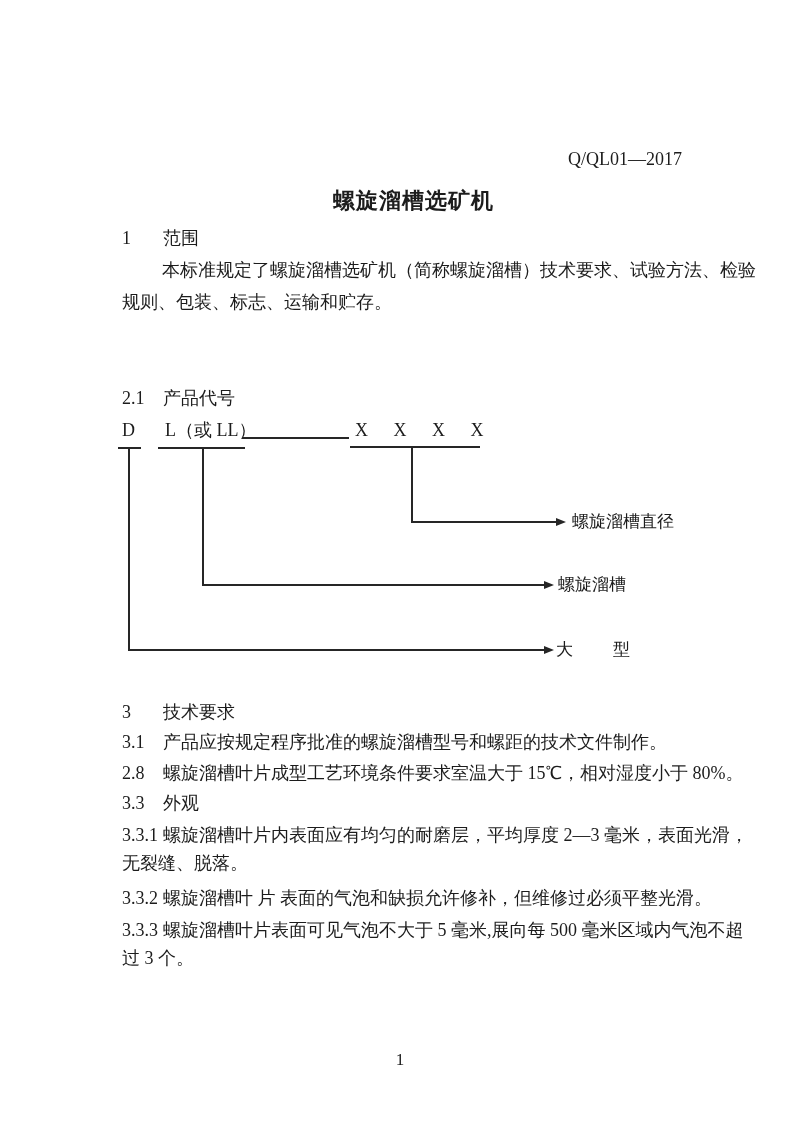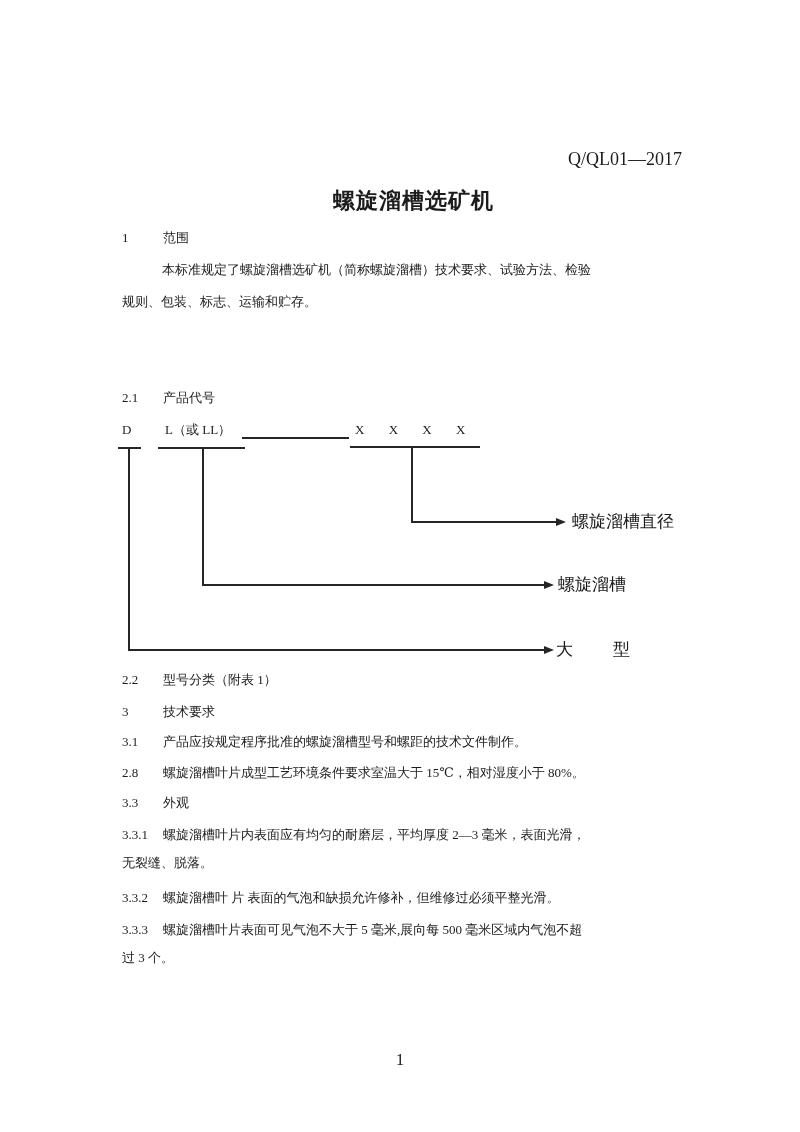--- a/index.html
+++ b/index.html
@@ -5,25 +5,25 @@
   html,body{margin:0;padding:0;background:#888;}
   .page{
     position:relative;
     width:800px;height:1132px;
     background:#ffffff;
     margin:0 auto;
     font-family:"Liberation Serif","DejaVu Serif",serif;
     color:#1c1c1c;
     overflow:hidden;
   }
-  .abs{position:absolute;white-space:nowrap;}
+  .abs{position:absolute;white-space:nowrap;font-family:Liberation Serif, serif;}
   .doc-code{top:148px;left:568px;font-size:18px;line-height:22px;}
   .doc-title{top:183px;left:122px;width:583px;text-align:center;
              font-size:22px;font-weight:700;letter-spacing:1px;line-height:36px;}
-  .line{left:122px;font-size:13px;line-height:24px;}
+  .line{left:122px;font-size:18px;line-height:24px;}
   .num{display:inline-block;min-width:41px;}
   .indent{left:162px;}
   
   .hline{position:absolute;height:1.6px;background:#262626;}
   .vline{position:absolute;width:1.6px;background:#262626;}
   .arrowhead{position:absolute;width:0;height:0;
              border-left:10px solid #262626;
              border-top:4.5px solid transparent;
              border-bottom:4.5px solid transparent;}
   .diag-label{font-size:17px;line-height:24px;}
@@ -69,23 +69,20 @@
     <div class="hline" style="top:584px;left:202px;width:342px"></div>
     <div class="arrowhead" style="top:580.5px;left:544px"></div>
     <span class="abs diag-label" style="top:573px;left:558px">螺旋溜槽</span>
 
     <div class="hline" style="top:649px;left:128px;width:416px"></div>
     <div class="arrowhead" style="top:645.5px;left:544px"></div>
     <span class="abs diag-label" style="top:638px;left:556px">大</span>
     <span class="abs diag-label" style="top:638px;left:613px">型</span>
   </div>
 
-  <div class="abs line" style="top:668px">
-    <span class="num">2.2</span><span>型号分类（附表 1）</span>
-  </div>
   <div class="abs line" style="top:700px">
     <span class="num">3</span><span>技术要求</span>
   </div>
   <div class="abs line" style="top:730px">
     <span class="num">3.1</span><span>产品应按规定程序批准的螺旋溜槽型号和螺距的技术文件制作。</span>
   </div>
   <div class="abs line" style="top:761px">
     <span class="num">2.8</span><span>螺旋溜槽叶片成型工艺环境条件要求室温大于 15℃，相对湿度小于 80%。</span>
   </div>
   <div class="abs line" style="top:791px">

